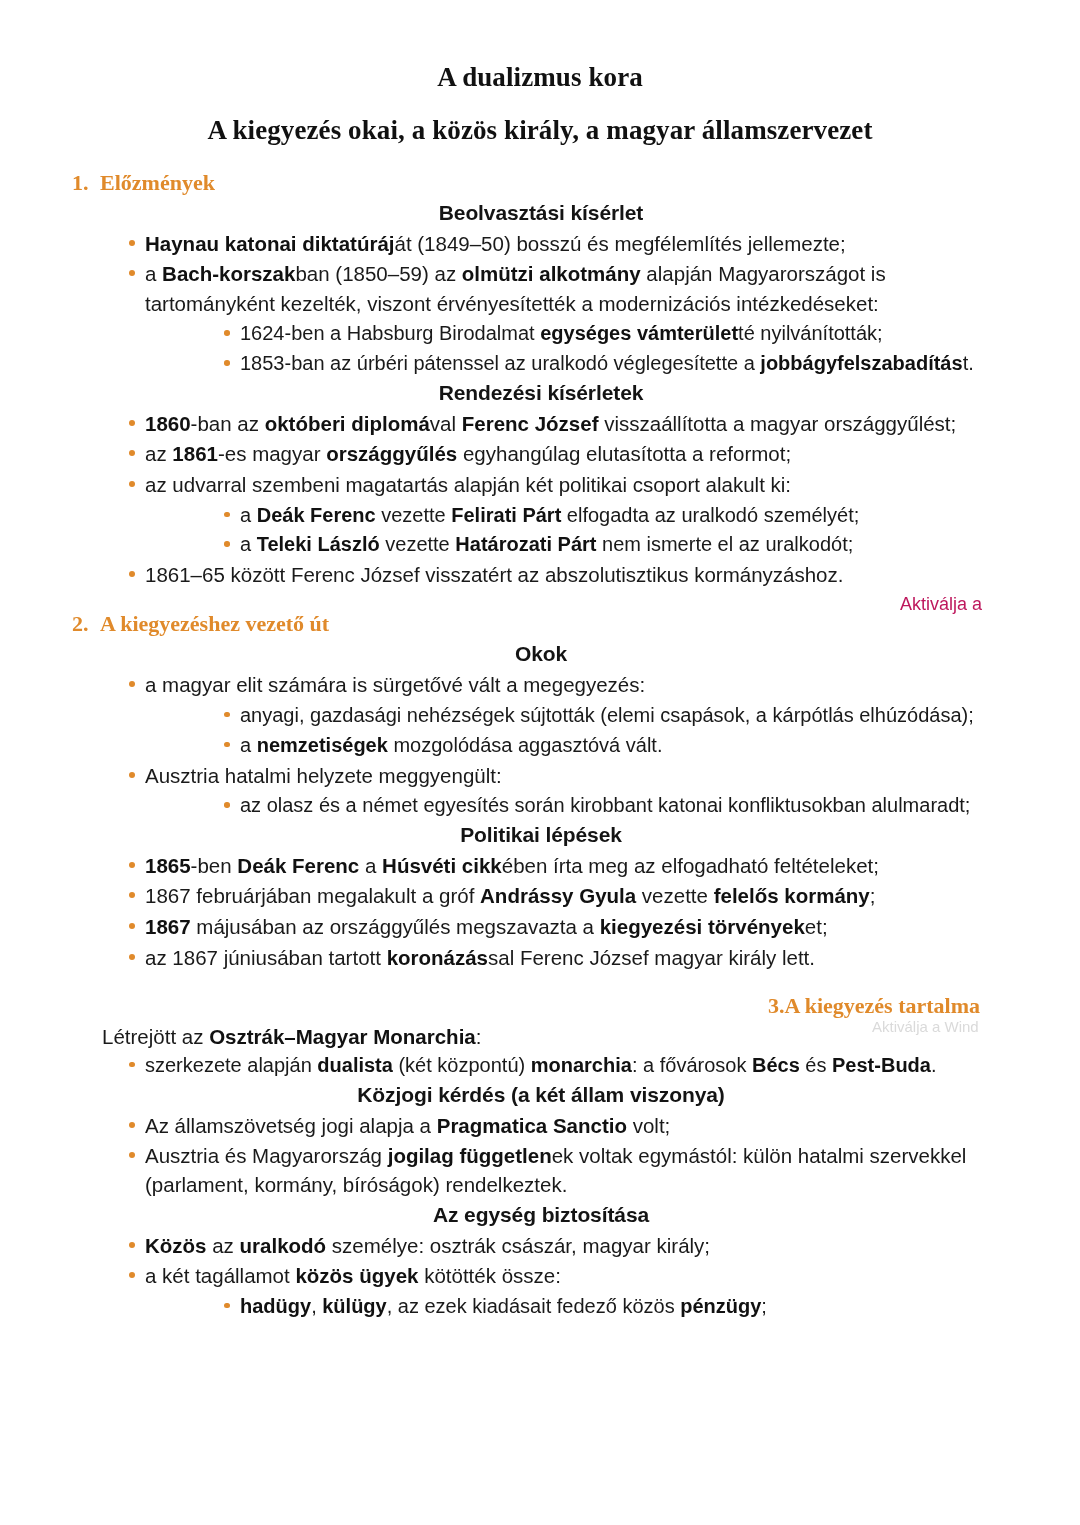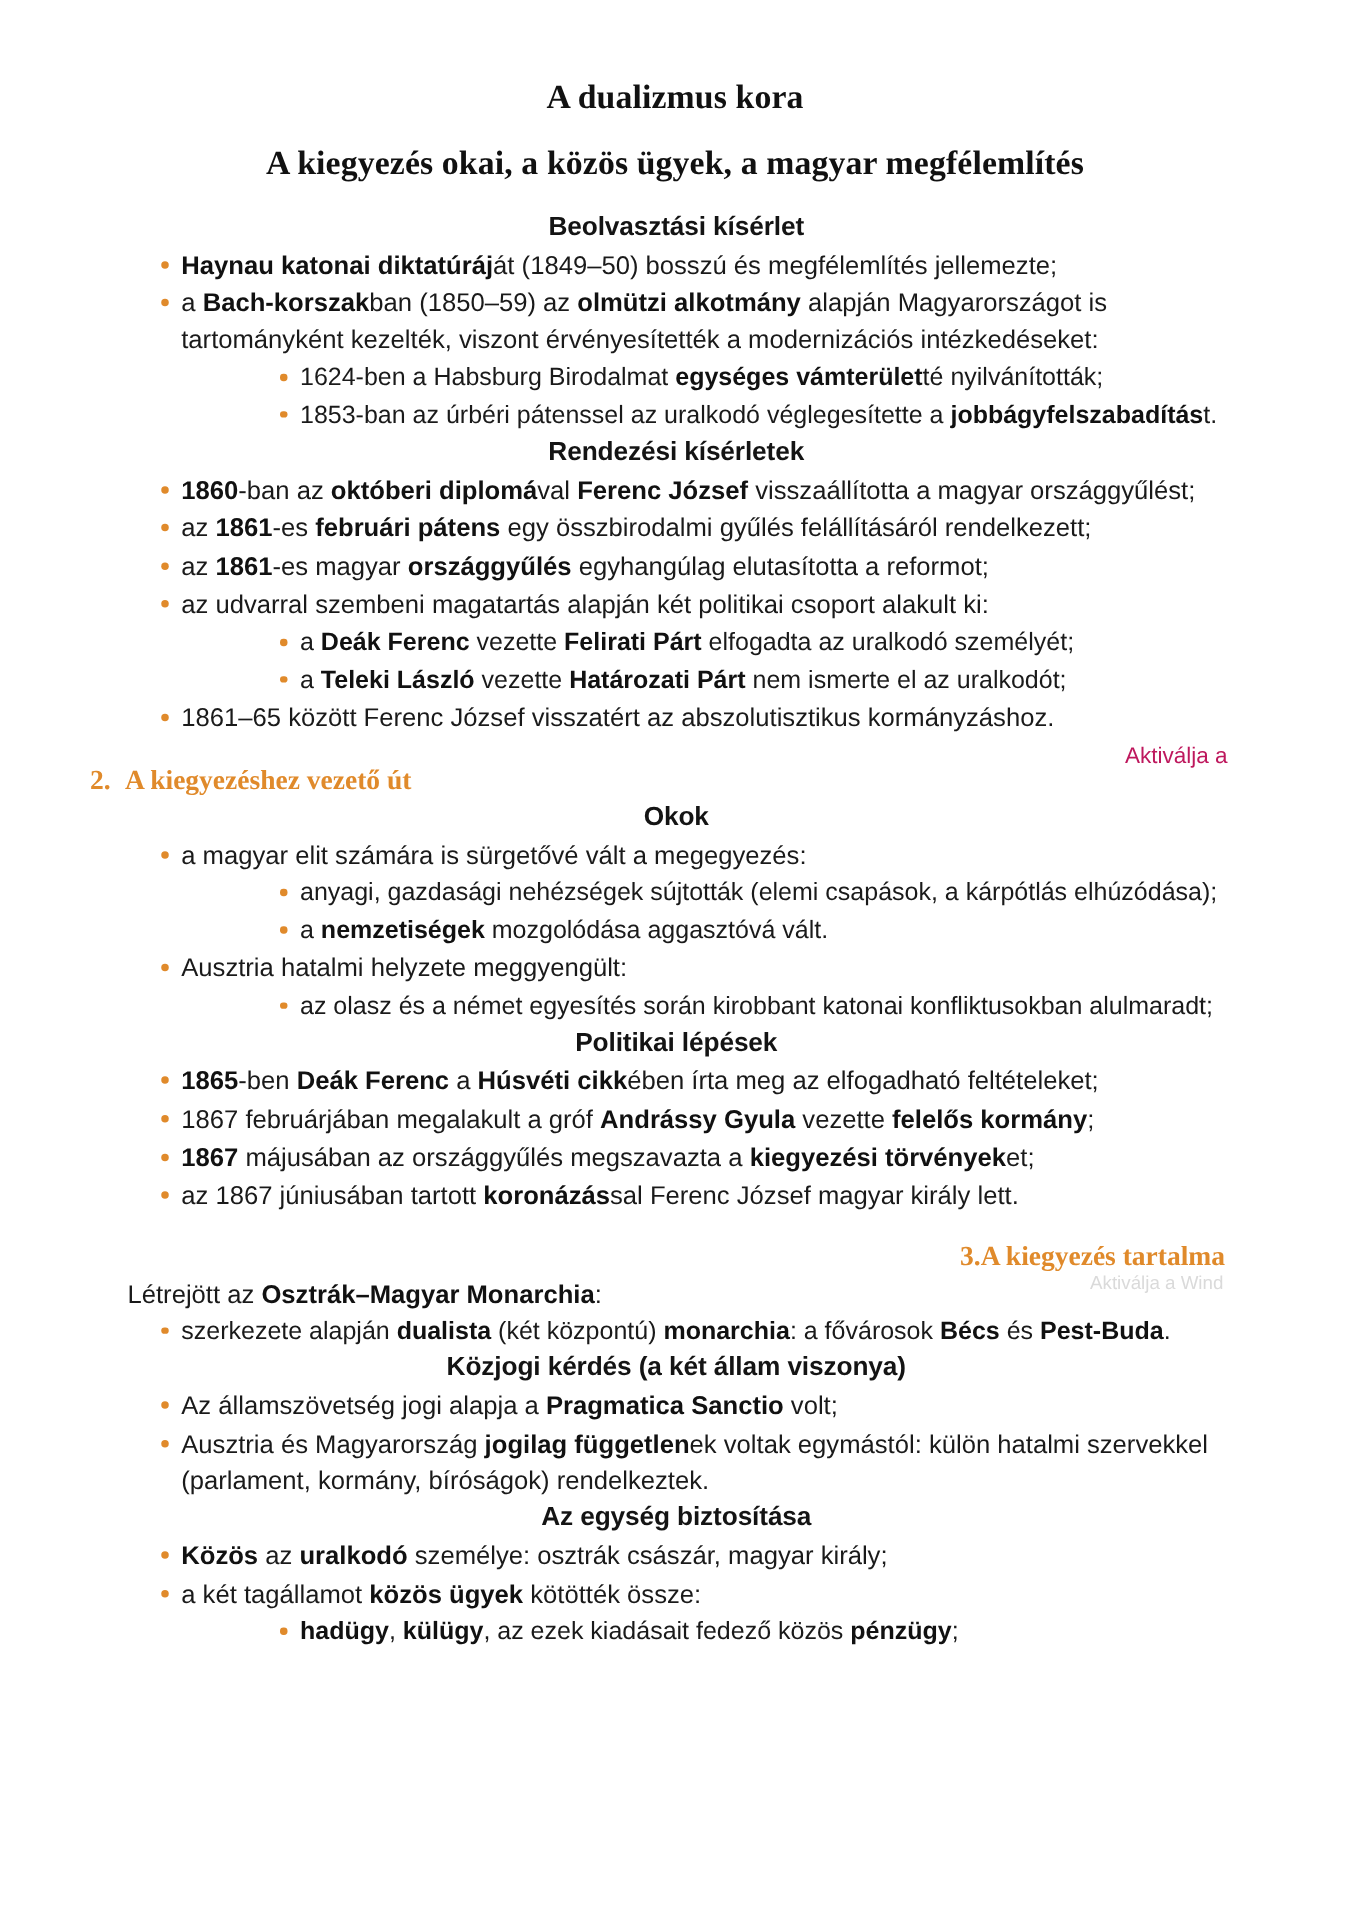--- a/index.html
+++ b/index.html
@@ -141,43 +141,45 @@
     color: #dadada;
     text-align: right;
   }
 </style>
 </head>
 <body>
 
 <div class="page">
 
   <div class="doc-title doc-title-1">A dualizmus kora</div>
-  <div class="doc-title doc-title-2">A kiegyezés okai, a közös ügyek, a magyar megfélemlítés</div>
+  <div class="doc-title doc-title-2">A kiegyezés okai, a közös király, a magyar államszervezet</div>
 
   <div class="content">
 
+    <div class="section-head">
+      <span class="num">1.</span><span>Előzmények</span>
+    </div>
 
     <div class="sub-head">Beolvasztási kísérlet</div>
 
     <ul class="lvl lvl1">
       <li><b>Haynau katonai diktatúráj</b><span>át (1849–50) bosszú és megfélemlítés jellemezte;</span></li>
       <li>
         <span>a </span><b>Bach-korszak</b><span>ban (1850–59) az </span><b>olmützi alkotmány</b><span> alapján Magyarországot is tartományként kezelték, viszont érvényesítették a modernizációs intézkedéseket:</span>
         <ul class="lvl lvl2">
           <li><span>1624-ben a Habsburg Birodalmat </span><b>egységes vámterület</b><span>té nyilvánították;</span></li>
           <li><span>1853-ban az úrbéri pátenssel az uralkodó véglegesítette a </span><b>jobbágyfelszabadítás</b><span>t.</span></li>
         </ul>
       </li>
     </ul>
 
     <div class="sub-head">Rendezési kísérletek</div>
 
     <ul class="lvl lvl1">
       <li><b>1860</b><span>-ban az </span><b>októberi diplomá</b><span>val </span><b>Ferenc József</b><span> visszaállította a magyar országgyűlést;</span></li>
-      <li><span>az </span><b>1861</b><span>-es </span><b>februári pátens</b><span> egy összbirodalmi gyűlés felállításáról rendelkezett;</span></li>
       <li><span>az </span><b>1861</b><span>-es magyar </span><b>országgyűlés</b><span> egyhangúlag elutasította a reformot;</span></li>
       <li>
         <span>az udvarral szembeni magatartás alapján két politikai csoport alakult ki:</span>
         <ul class="lvl lvl2">
           <li><span>a </span><b>Deák Ferenc</b><span> vezette </span><b>Felirati Párt</b><span> elfogadta az uralkodó személyét;</span></li>
           <li><span>a </span><b>Teleki László</b><span> vezette </span><b>Határozati Párt</b><span> nem ismerte el az uralkodót;</span></li>
         </ul>
       </li>
       <li><span>1861–65 között Ferenc József visszatért az abszolutisztikus kormányzáshoz.</span></li>
     </ul>

